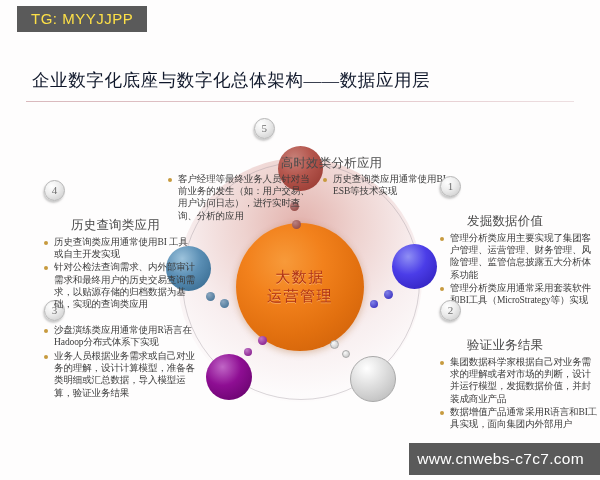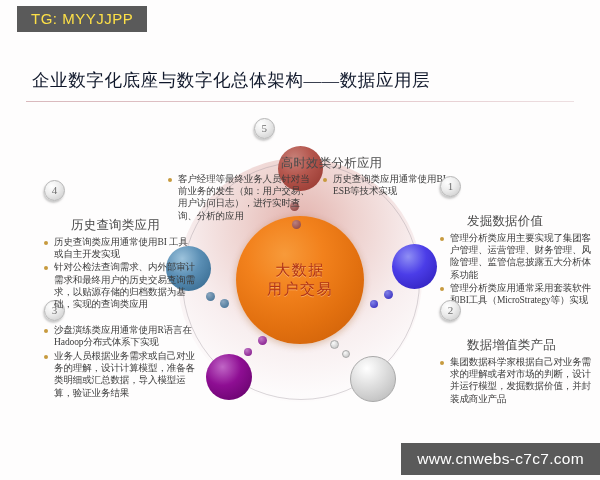--- a/index.html
+++ b/index.html
@@ -28,21 +28,21 @@
     z-index: 60;
     margin-left: 17px;
   }
   .wm-bottom {
     position: absolute;
     right: 0; bottom: 5px;
     background: #5a5a5a;
     color: #ffffff;
     font-size: 15.5px;
     letter-spacing: .3px;
-    padding: 8px 16px 9px 16px;
+    padding: 8px 16px 9px 8px;
     line-height: 1;
     z-index: 60;
   }
 
   
   .slide {
     position: absolute;
     inset: 0;
     background: #fefdfd;
   }
@@ -88,21 +88,21 @@
   }
   .orbit-ring {
     position: absolute;
     left: 4px; top: 4px;
     width: 236px; height: 236px;
     border-radius: 50%;
     border: 1px solid rgba(150,140,150,.35);
   }
   .core {
     position: absolute;
-    left: 58px; top: 58px;
+    left: 58px; top: 65px;
     width: 128px; height: 128px;
     border-radius: 50%;
     background: radial-gradient(circle at 38% 30%, #f79a3a 0%, #f2811c 32%, #e2700f 62%, #c85c07 100%);
     box-shadow: 0 2px 7px rgba(160,80,10,.30);
     display: flex;
     flex-direction: column;
     align-items: center;
     justify-content: center;
     gap: 4px;
   }
@@ -236,21 +236,21 @@
 
   <div class="slide-title">企业数字化底座与数字化总体架构——数据应用层</div>
   <div class="title-rule"></div>
 
   <div class="orbit-wrap">
     <div class="halo"></div>
     <div class="orbit-ring"></div>
 
     <div class="core">
       <div class="core-line">大数据</div>
-      <div class="core-line">用户交易</div>
+      <div class="core-line">运营管理</div>
     </div>
 
     <div class="node n-red"></div>
     <div class="node n-blue"></div>
     <div class="node n-indigo"></div>
     <div class="node n-purple"></div>
     <div class="node n-silver"></div>
 
     <div class="dot d1"></div>
     <div class="dot d2"></div>
@@ -286,24 +286,25 @@
     </div>
     <ul class="bullets">
       <li>管理分析类应用主要实现了集团客户管理、运营管理、财务管理、风险管理、监管信息披露五大分析体系功能</li>
       <li>管理分析类应用通常采用套装软件和BI工具（MicroStrategy等）实现</li>
     </ul>
   </div>
 
   <div class="block" id="blk2">
     <div class="blk-head">
       <span class="badge">2</span>
-      <span class="blk-title">数据增值类产品</span>
+      <span class="blk-title">验证业务结果</span>
     </div>
     <ul class="bullets">
       <li>集团数据科学家根据自己对业务需求的理解或者对市场的判断，设计并运行模型，发掘数据价值，并封装成商业产品</li>
+      <li>数据增值产品通常采用R语言和BI工具实现，面向集团内外部用户</li>
     </ul>
   </div>
 
   <div class="block" id="blk3">
     <div class="blk-head">
       <span class="badge">3</span>
     </div>
     <ul class="bullets">
       <li>沙盘演练类应用通常使用R语言在Hadoop分布式体系下实现</li>
       <li>业务人员根据业务需求或自己对业务的理解，设计计算模型，准备各类明细或汇总数据，导入模型运算，验证业务结果</li>

